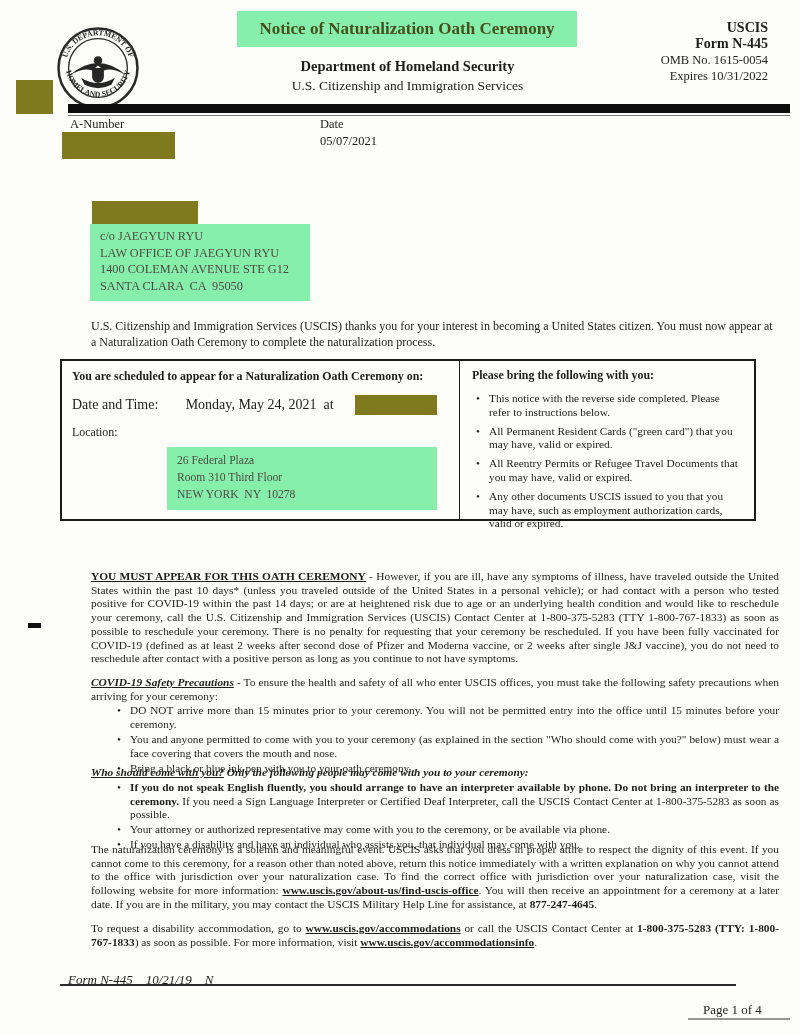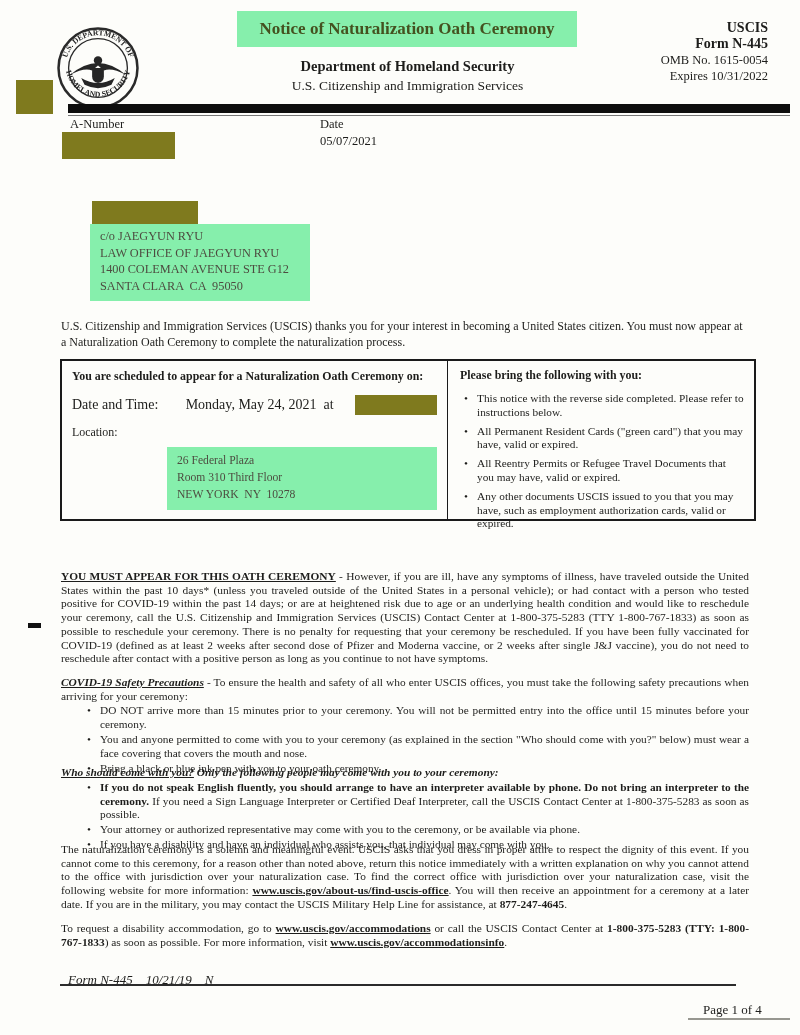--- a/index.html
+++ b/index.html
@@ -34,35 +34,35 @@
 
   
   .para { font-size:11.4px; line-height:13.7px; text-align:justify; }
   .intro { font-size:12px; line-height:16px; text-align:left; }
   .ul { text-decoration:underline; }
   .b { font-weight:bold; }
   .i { font-style:italic; }
   .link { font-weight:bold; text-decoration:underline; }
 
   
-  .sched-wrap { left:60px; top:359px; width:696px; height:162px; border:2px solid #1a1a1a; display:flex; }
+  .sched-wrap { left:60px; top:359px; width:696px; height:162px; border:2px solid #1a1a1a; display:flex;gap:12px; }
   .sched-left { width:385px; padding:8px 10px; }
   .sched-right { flex:1; border-left:1.5px solid #1a1a1a; padding:7px 10px 1px 12px; }
   .sched-h { font-weight:bold; font-size:11.9px; margin-bottom:11px; }
   .sched-row { font-size:14px; margin-bottom:10px; display:flex; align-items:center;justify-content:space-between; }
   .dt-label { margin-right:14px; }
   .time-redact { display:inline-block; width:82px; height:20px; margin-left:8px; }
   .loc-block { margin:7px 0 0 95px; padding:5px 10px 7px 10px; font-size:11.6px; line-height:17px; color:#4d4c40; }
   .bullet { position:relative; padding-left:17px; font-size:11.3px; line-height:13.8px; margin-bottom:5px; }
   .bullet .dot { position:absolute; left:4px; top:0; }
 
   .notice-box { left:185px; top:528px; width:452px; height:40px; border:2px solid #1a1a1a;
     padding:3px 8px; font-weight:bold; font-style:italic; font-size:11.6px; line-height:15.5px; }
 
-  .sec { left:61px; width:688px; }
+  .sec { left:91px; width:688px; }
 
   .recipient { left:90px; top:224px; width:220px; padding:4px 10px 7px 10px;
     font-size:12.3px; line-height:16.5px; color:#4d4c40; }
 
   .footer-line { left:60px; top:984px; width:676px; height:2px; background:#2b2b2b; }
   .footer-form { left:68px; top:972px; font-size:13px;font-style:italic; }
   .footer-page { left:703px; top:1002px; font-size:13px; }
   .stub-line { left:688px; top:1018px; width:102px; height:1.5px; background:#979790; }
   .margin-dash { left:28px; top:623px; width:13px; height:5px; background:#111; }
 </style>

